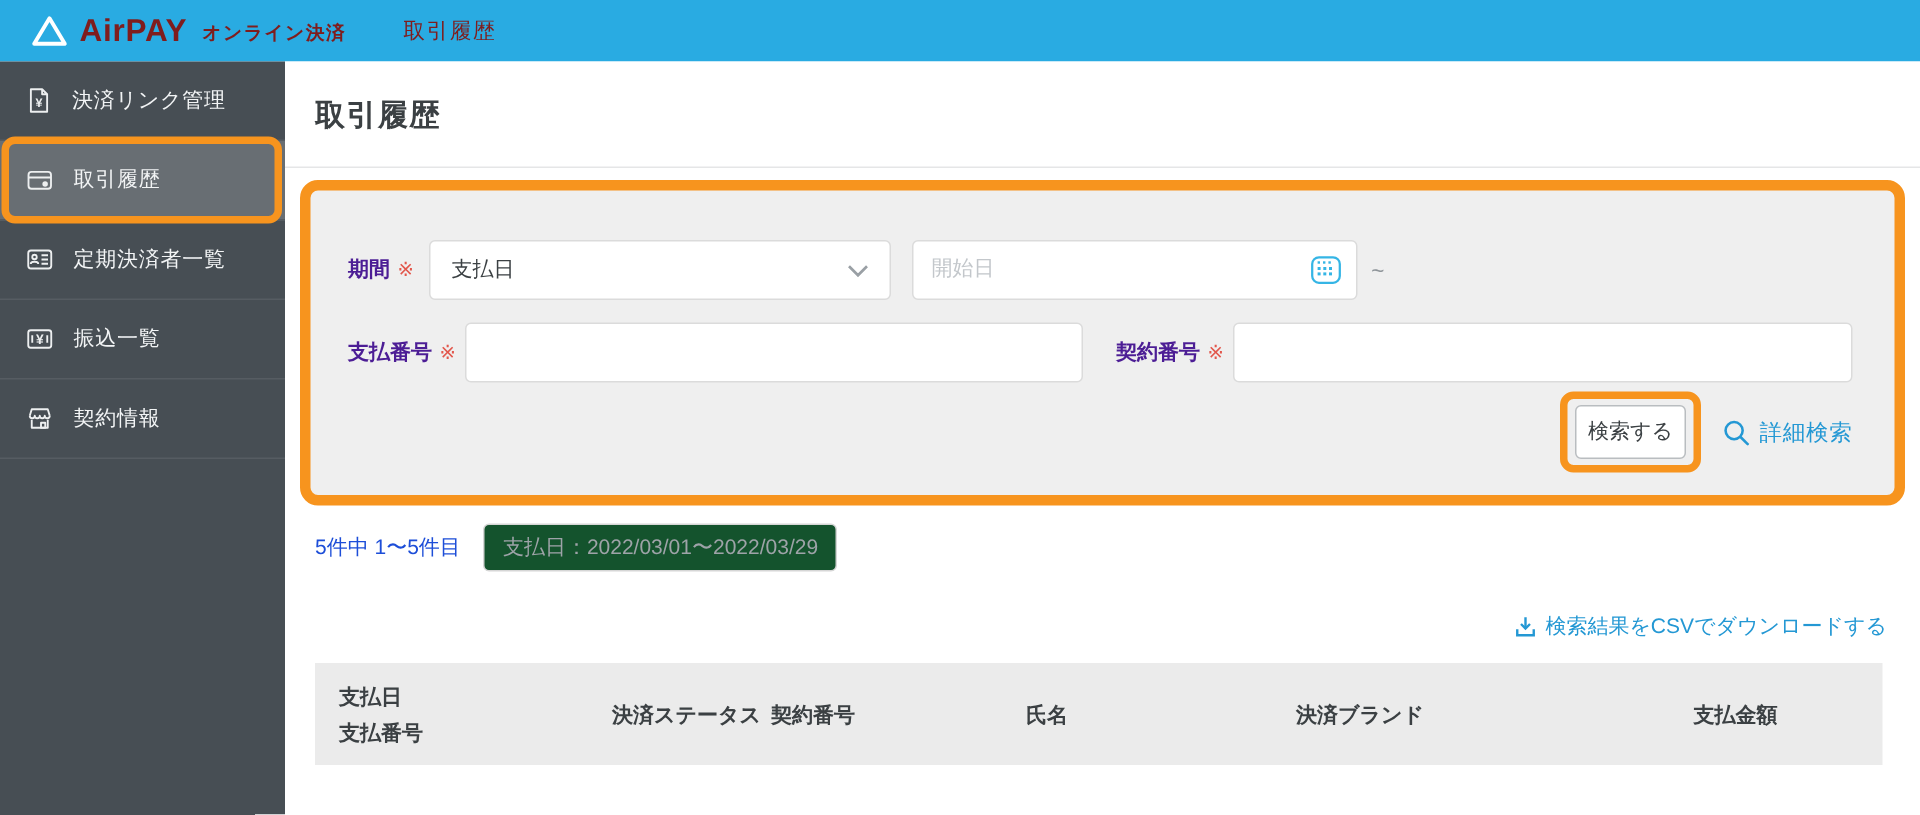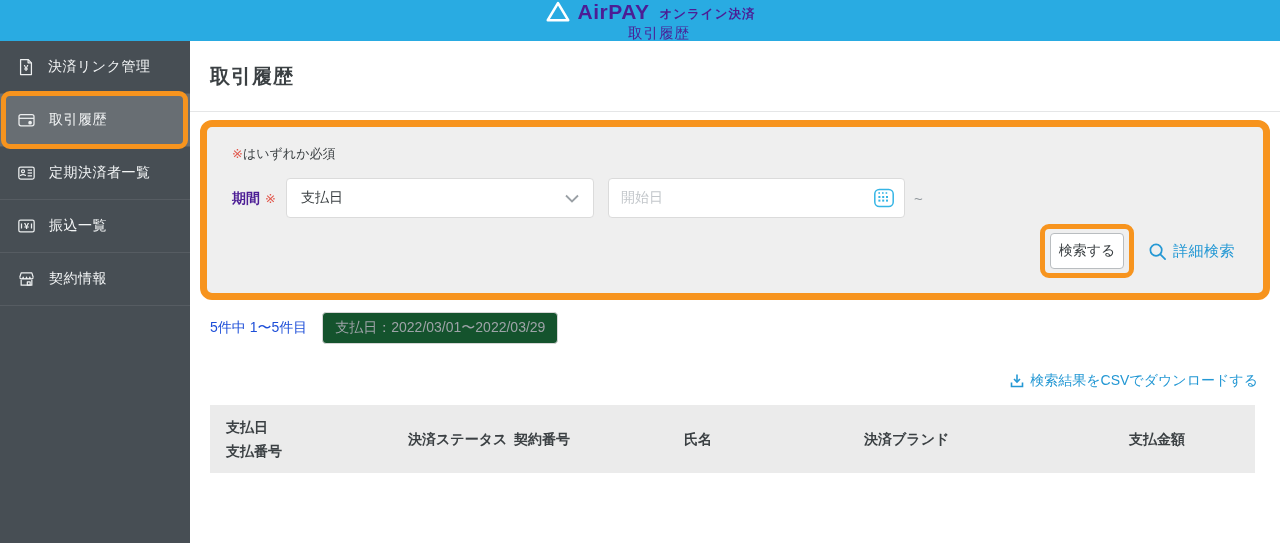--- a/index.html
+++ b/index.html
@@ -1,20 +1,20 @@
 <!DOCTYPE html>
 <html><head>
 <meta charset="utf-8">
 <style>
   * { margin:0; padding:0; box-sizing:border-box; }
   html,body { width:1280px; height:543px; overflow:hidden;
     font-family:"Liberation Sans","DejaVu Sans",sans-serif; background:#fff; }
 
   
-  .topbar { height:41px; background:#29ABE2; display:flex; align-items:center; color:#4c1d95;flex-direction:column; }
+  .topbar { height:41px; background:#29ABE2; display:flex; align-items:center; color:#7f1d1d; }
   .brand { display:flex; align-items:center; margin-left:20px; }
   .brand-name { font-size:21px; font-weight:bold; letter-spacing:.5px; margin-left:7px; }
   .brand-sub { font-size:12.5px; font-weight:bold; margin-left:10px; margin-top:4px; letter-spacing:1px; }
   .topnav-item { margin-left:38px; font-size:14.5px; letter-spacing:1px; }
 
   
   .layout { display:flex; height:502px; }
   .sidebar { width:190px; background:#474E54; flex:none; }
   .side-item { height:53px; display:flex; align-items:center; padding-left:16px;
     border-bottom:1px solid #565C62; color:#F2F4F5; font-size:14px; position:relative; cursor:pointer; }
@@ -165,23 +165,20 @@
   </nav>
 
   <main class="main">
 
     <div class="title-wrap">
       <h1 class="page-title">取引履歴</h1>
     </div>
 
     <section class="panel">
 
-      <div class="note">
-        <span class="req">※</span><span>はいずれか必須</span>
-      </div>
 
       <div class="frow">
         <div class="label-box1">
           <span class="flabel">期間</span><span class="req-mark">※</span>
         </div>
         <div class="select-box">
           <span>支払日</span>
           <span style="display:flex;">
             <svg width="14" height="9" viewBox="0 0 14 9" fill="none">
               <path d="M1 1.5 L7 7.5 L13 1.5" stroke="#9AA0A5" stroke-width="1.8"></path>
@@ -205,20 +202,31 @@
                   <rect x="9.2" y="12.6" width="2" height="2"></rect>
                   <rect x="13" y="12.6" width="2" height="2"></rect>
                 <rect x="5.4" y="16.2" width="2" height="0" opacity="0"></rect>
               </g>
             </svg>
           </span>
         </div>
         <div class="range-sep">~</div>
       </div>
 
+      <div class="frow">
+        <div class="label-box2">
+          <span class="flabel">支払番号</span><span class="req-mark">※</span>
+        </div>
+        <input class="txt-input num-input1" type="text" value="" style="">
+        <div class="gap22"></div>
+        <div class="label-box2">
+          <span class="flabel">契約番号</span><span class="req-mark">※</span>
+        </div>
+        <input class="txt-input grow-input" type="text" value="" style="">
+      </div>
 
       <div class="actions-row">
         <button class="search-btn">検索する<span class="btn-ring"></span></button>
         <div style="position:relative; width:0; height:0;">
           
         </div>
         <a class="adv-link">
           <span style="display:flex;">
             <svg width="19" height="19" viewBox="0 0 20 20" fill="none">
               <circle cx="8.5" cy="8.5" r="6" stroke="#2498D4" stroke-width="1.8"></circle>

